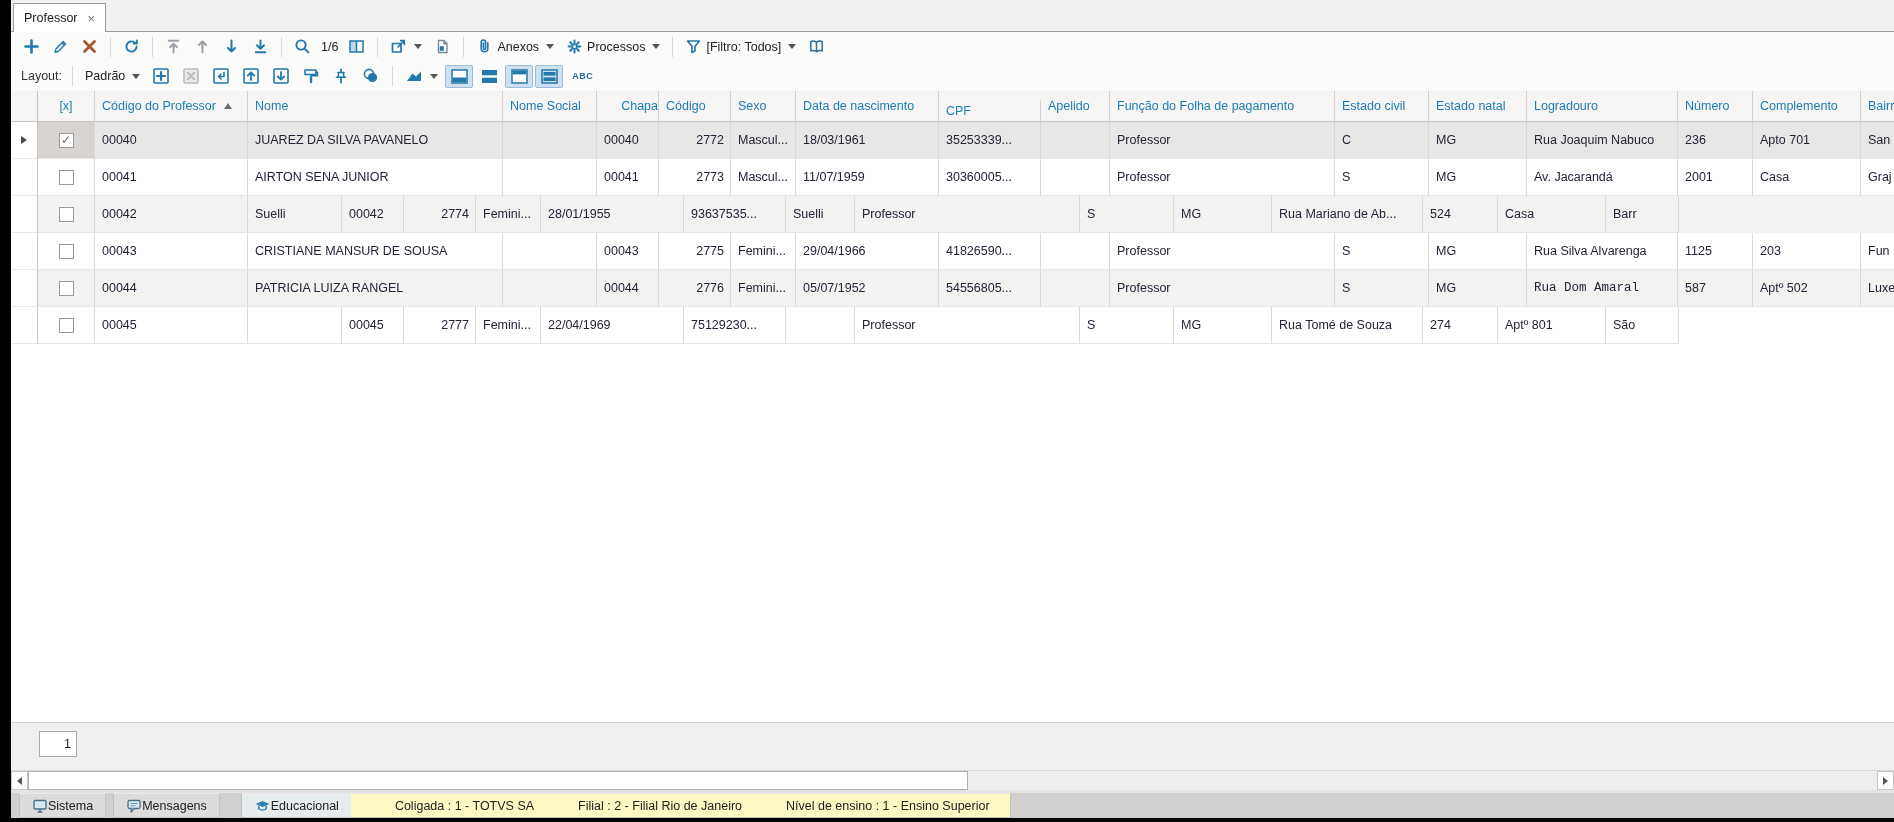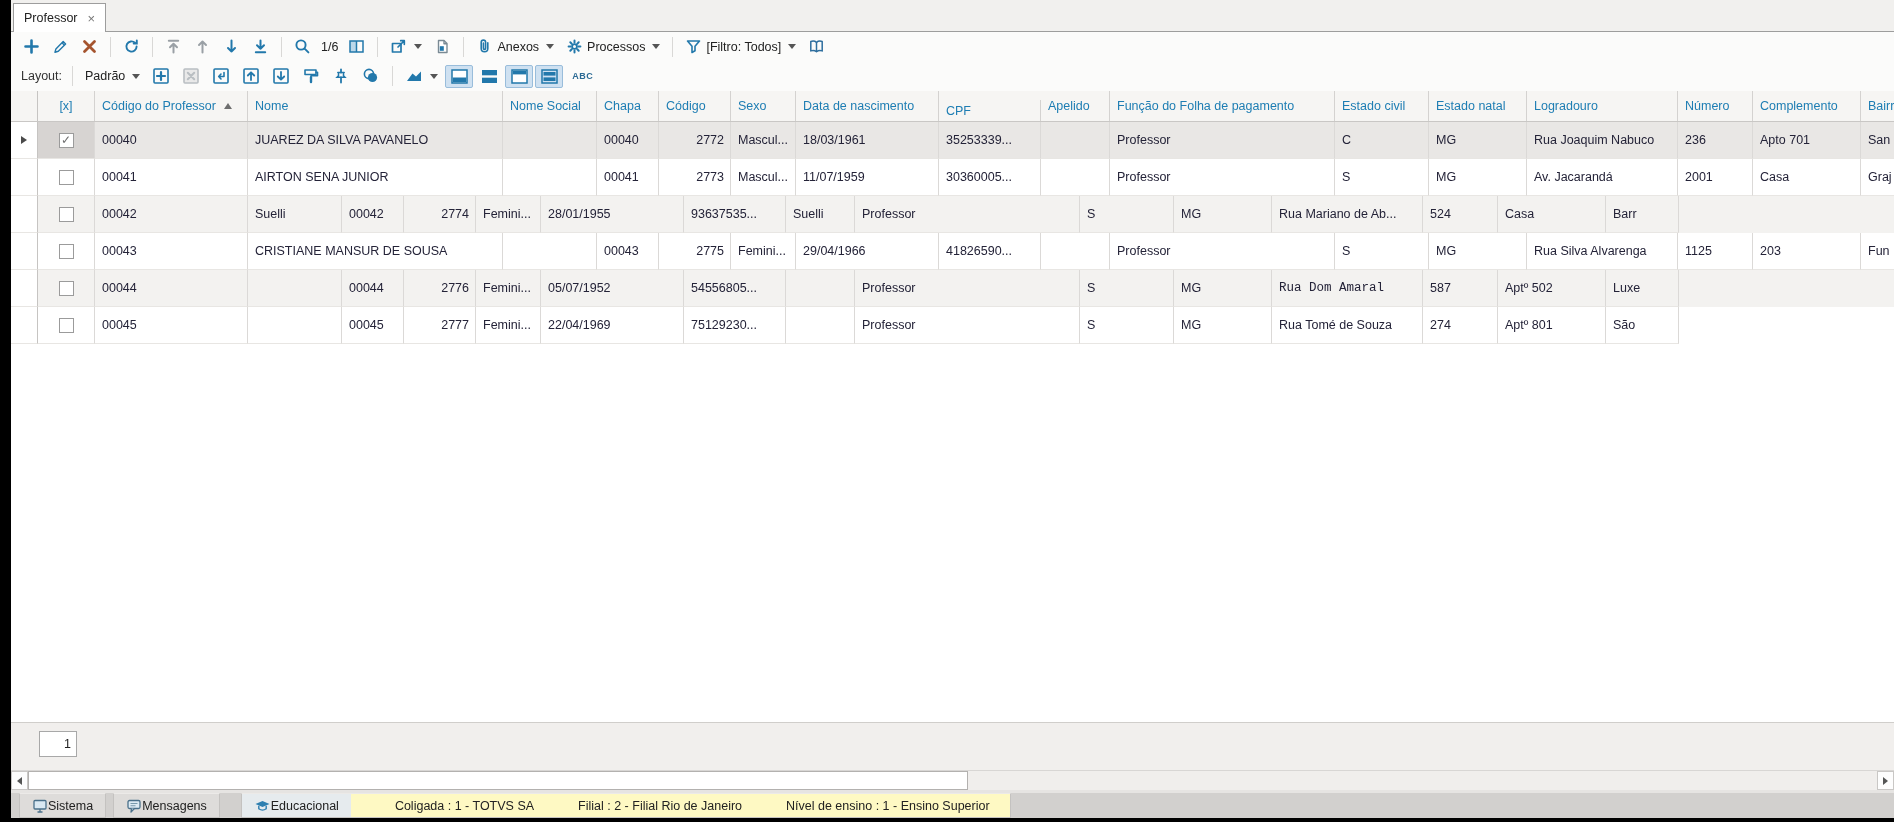--- a/index.html
+++ b/index.html
@@ -319,21 +319,21 @@
           <div class="header-cell" style="width: 153px;">
             <span>Código do Professor</span>
             <span class="sort-asc"></span>
           </div>
           <div class="header-cell" style="width: 255px;">
             <span>Nome</span>
           </div>
           <div class="header-cell" style="width: 94px;">
             <span>Nome Social</span>
           </div>
-          <div class="header-cell" style="width: 62px;">
+          <div class="header-cell" style="width: 62px; justify-content: flex-end;">
             <span>Chapa</span>
           </div>
           <div class="header-cell" style="width: 72px;">
             <span>Código</span>
           </div>
           <div class="header-cell" style="width: 65px;">
             <span>Sexo</span>
           </div>
           <div class="header-cell" style="width: 143px;">
             <span>Data de nascimento</span>
@@ -454,20 +454,21 @@
           <div class="cell cell-numero" style="width: 75px;">1125</div>
           <div class="cell cell-complemento" style="width: 108px;">203</div>
           <div class="cell cell-bairro" style="width: 73px;">Fun</div>
         </div>
         <div class="grid-row alt">
           <div class="cell center cell-indicator" style="width: 27px;"></div>
           <div class="cell cell-check center" style="width: 57px;">
             <div class="checkbox"></div>
           </div>
           <div class="cell cell-codigo_professor" style="width: 153px;">00044</div>
+          <div class="cell cell-nome" style="width: 255px;">PATRICIA LUIZA RANGEL</div>
           <div class="cell cell-nome_social" style="width: 94px;"></div>
           <div class="cell cell-chapa" style="width: 62px;">00044</div>
           <div class="cell cell-codigo right" style="width: 72px;">2776</div>
           <div class="cell cell-sexo" style="width: 65px;">Femini...</div>
           <div class="cell cell-nascimento" style="width: 143px;">05/07/1952</div>
           <div class="cell cell-cpf" style="width: 102px;">54556805...</div>
           <div class="cell cell-apelido" style="width: 69px;"></div>
           <div class="cell cell-funcao" style="width: 225px;">Professor</div>
           <div class="cell cell-estado_civil" style="width: 94px;">S</div>
           <div class="cell cell-estado_natal" style="width: 98px;">MG</div>

